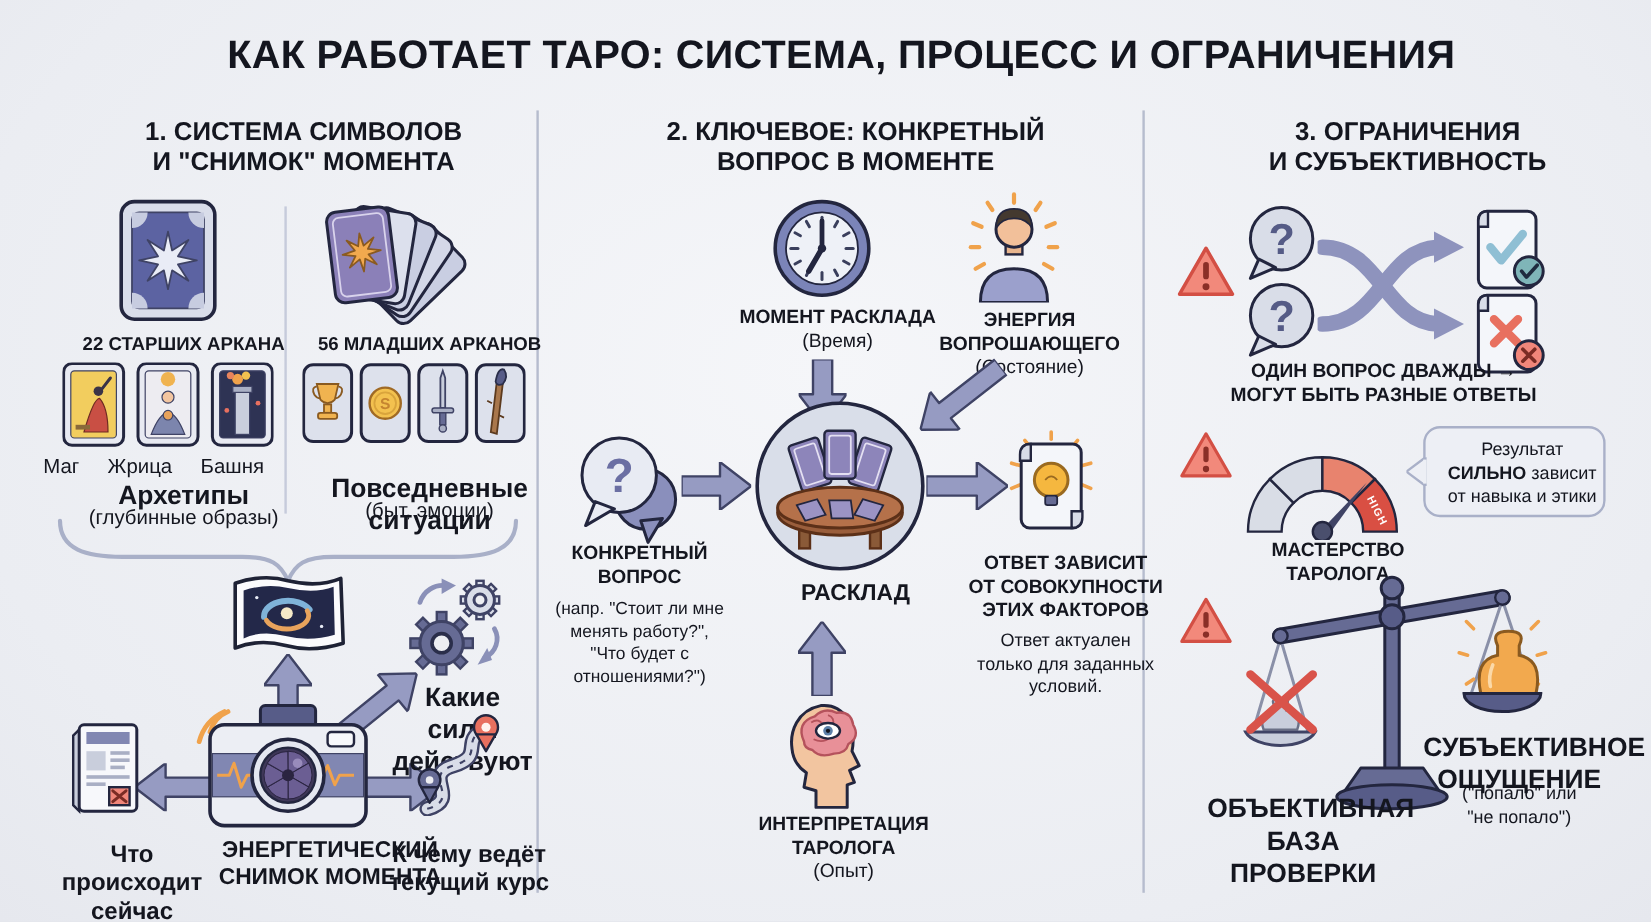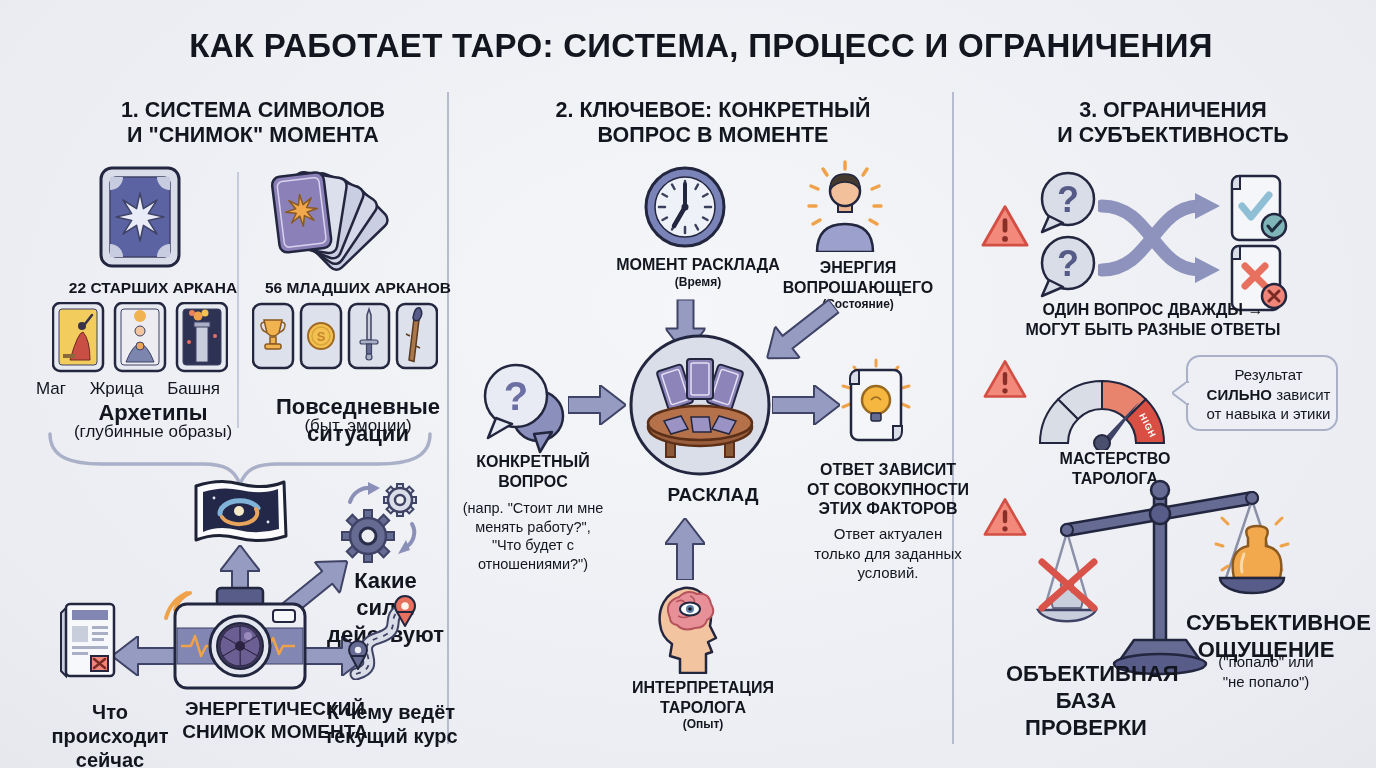--- a/index.html
+++ b/index.html
@@ -9,21 +9,21 @@
     color:#14161F;}
   .abs{position:absolute;}
   .tc{text-align:center;padding-left:13px;}
   .h1{font-size:33px;font-weight:800;letter-spacing:.3px;line-height:1.1;}
   .h2{font-size:21.5px;font-weight:800;line-height:1.18;}
   .lb{font-weight:800;font-size:16px;line-height:1.22;}
   .lb15{font-weight:800;font-size:15.5px;line-height:1.25;}
   .lb17{font-weight:800;font-size:22px;line-height:1.22;}
   .lb18{font-weight:800;font-size:20px;line-height:1.2;}
   .lb19{font-weight:800;font-size:19px;line-height:1.2;}
-  .nt{font-weight:700;font-size:12px;line-height:1.25;}
+  .nt{font-weight:400;font-size:16px;line-height:1.25;}
   .nt14{font-weight:400;font-size:14.5px;line-height:1.28;}
   .nt15{font-weight:400;font-size:15px;line-height:1.3;}
   .nt17{font-weight:400;font-size:17px;line-height:1.28;}
   .divider{width:2px;background:#B6BCCE;}
   .bubblebox{background:#EDEFF5;border:2px solid #A9B0C8;border-radius:14px;}
 </style>
 </head>
 <body>
 
 <div id="canvas">

